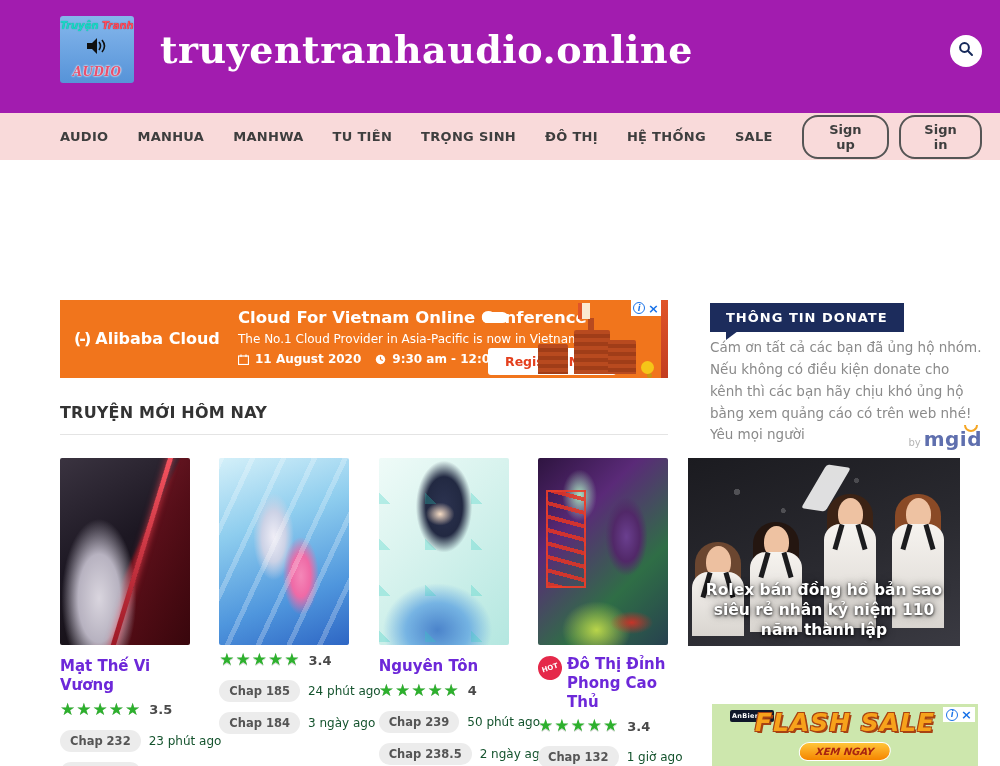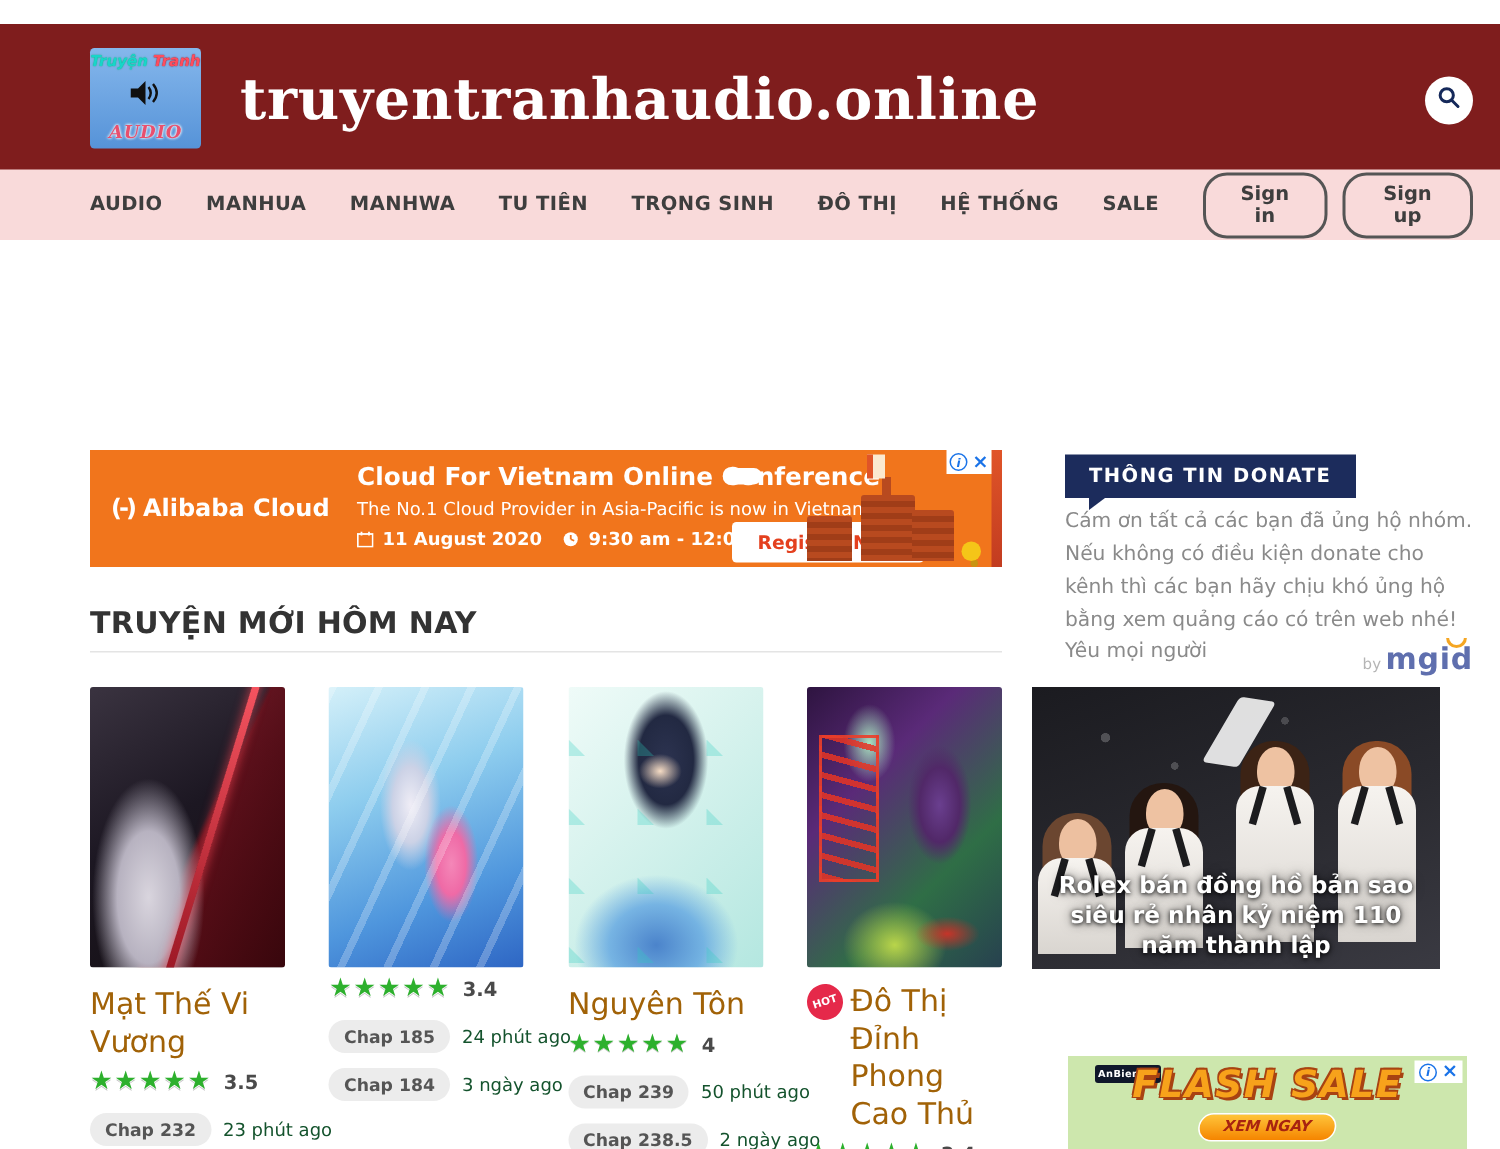--- a/index.html
+++ b/index.html
@@ -3,21 +3,21 @@
 <meta charset="utf-8">
 <style>
   * { margin:0; padding:0; box-sizing:border-box; }
   html,body { background:#fff; }
   #page {
     position:relative; width:1000px; height:766px; background:#fff;
     overflow:hidden; font-family:"DejaVu Sans","Liberation Sans",sans-serif;
   }
 
   
-  .header { position:absolute; left:0; top:16px; width:1000px; height:113px; background:#7f1d1d; }
+  .header { position:absolute; left:0; top:0; width:1000px; height:113px; background:#a21caf; }
   .logo {
     position:absolute; left:60px; top:16px; width:74px; height:67px;
     background:linear-gradient(#85b7ec,#5693d8); border-radius:3px;
     display:flex; flex-direction:column; align-items:center; justify-content:space-between;
     padding:4px 2px; overflow:hidden;
   }
   .logo-line1 { font-size:10px; font-weight:bold; font-style:italic; white-space:nowrap; }
   .logo-line1 .w1 { color:#17d6c9; text-shadow:0 0 1px #0a6; }
   .logo-line1 .w2 { color:#ff4d5e; text-shadow:0 0 1px #900; }
   .logo-audio { font-family:"DejaVu Serif",serif; font-style:italic; font-weight:bold;
@@ -81,21 +81,21 @@
   .b-tree { position:absolute; right:0; bottom:0; width:13px; height:13px; background:#f5c518;
     border-radius:50%; box-shadow:2px 8px 0 -4px #c99412; }
   .adchoices { position:absolute; right:7px; top:0; display:flex; background:#fff; height:16px;
     align-items:center; padding:0 2px; gap:3px; z-index:5; }
   .ic-info { width:12px; height:12px; border:1.5px solid #1a73e8; border-radius:50%; color:#1a73e8;
     font-size:8px; font-weight:bold; display:flex; align-items:center; justify-content:center;
     font-style:italic; cursor:pointer; }
   .ic-close { color:#1a73e8; font-size:13px; font-weight:bold; line-height:1; cursor:pointer; }
 
   
-  .section-title { position:absolute; left:60px; top:403px; font-size:20px; font-weight:bold;
+  .section-title { position:absolute; left:60px; top:403px; font-size:16px; font-weight:bold;
     color:#333; letter-spacing:.2px; }
   .divider { position:absolute; left:60px; top:434px; width:608px; height:1px; background:#e4e4e4; }
 
   
   .cards { position:absolute; left:60px; top:458px; width:608px; display:flex;
     justify-content:space-between; }
   .card { width:130px; }
   .cover { width:130px; height:187px; border-radius:2px; position:relative; overflow:hidden;
     cursor:pointer; }
   .cover-1 { background:
@@ -120,21 +120,21 @@
     background:linear-gradient(45deg, rgba(44,205,190,.8) 12%, transparent 12%) 0 0/46px 46px; }
   .cover-4 { background:
     radial-gradient(ellipse 28px 52px at 68% 42%, #6a3f8f 0%, #512868 48%, rgba(81,40,104,0) 76%),
     radial-gradient(ellipse 24px 36px at 32% 20%, #a8e4c0 0%, rgba(168,228,192,0) 72%),
     radial-gradient(ellipse 30px 16px at 72% 88%, rgba(225,45,35,.85) 0%, rgba(225,45,35,0) 72%),
     radial-gradient(ellipse 48px 40px at 45% 92%, #b9d54a 0%, rgba(185,213,74,0) 72%),
     linear-gradient(135deg, #2e1440 0%, #5a2a78 32%, #2f6e46 68%, #27414f 100%); }
   .cover-4::before { content:""; position:absolute; left:8px; top:32px; width:36px; height:94px;
     border:2px solid rgba(235,62,42,.9);
     background:repeating-linear-gradient(15deg, rgba(230,52,36,.85) 0 4px, transparent 4px 13px); }
-  .card-title { margin-top:12px; font-size:20px; font-weight:normal; color:#a16207; line-height:1.25;
+  .card-title { margin-top:12px; font-size:15px; font-weight:bold; color:#6d28d9; line-height:1.25;
     cursor:pointer; }
   .title-wrap { display:flex; align-items:flex-start; gap:5px; margin-top:10px; }
   .hot-badge { flex:0 0 auto; width:24px; height:24px; border-radius:50%; background:#e5294a;
     color:#fff; font-size:7px; font-weight:bold; display:flex; align-items:center;
     justify-content:center; transform:rotate(-18deg); margin-top:1px; }
   .stars { position:relative; display:flex; align-items:center; margin-top:5px; height:20px; }
   .stars-bg { color:#c3c3c3; font-size:17px; letter-spacing:1px; line-height:1; }
   .stars-fill { position:absolute; left:0; top:1px; overflow:hidden; white-space:nowrap;
     color:#2db02d; font-size:17px; letter-spacing:1px; line-height:1; width:0; }
   .rating-num { margin-left:8px; font-size:13px; font-weight:bold; color:#4a4a4a; }
@@ -238,22 +238,22 @@
   <div class="nav">
     <span class="nav-item">AUDIO</span>
     <span class="nav-item">MANHUA</span>
     <span class="nav-item">MANHWA</span>
     <span class="nav-item">TU TIÊN</span>
     <span class="nav-item">TRỌNG SINH</span>
     <span class="nav-item">ĐÔ THỊ</span>
     <span class="nav-item">HỆ THỐNG</span>
     <span class="nav-item">SALE</span>
     <div class="auth">
+      <button class="auth-btn">Sign up</button>
       <button class="auth-btn">Sign in</button>
-      <button class="auth-btn">Sign up</button>
     </div>
   </div>
 
   <div class="banner">
     <div class="ab-logo">
       <span class="brk">(-)</span><span>Alibaba Cloud</span>
     </div>
     <div class="b-head">Cloud For Vietnam Online Conference</div>
     <div class="b-sub">The No.1 Cloud Provider in Asia-Pacific  is now in Vietnam</div>
     <div class="b-date-row">

